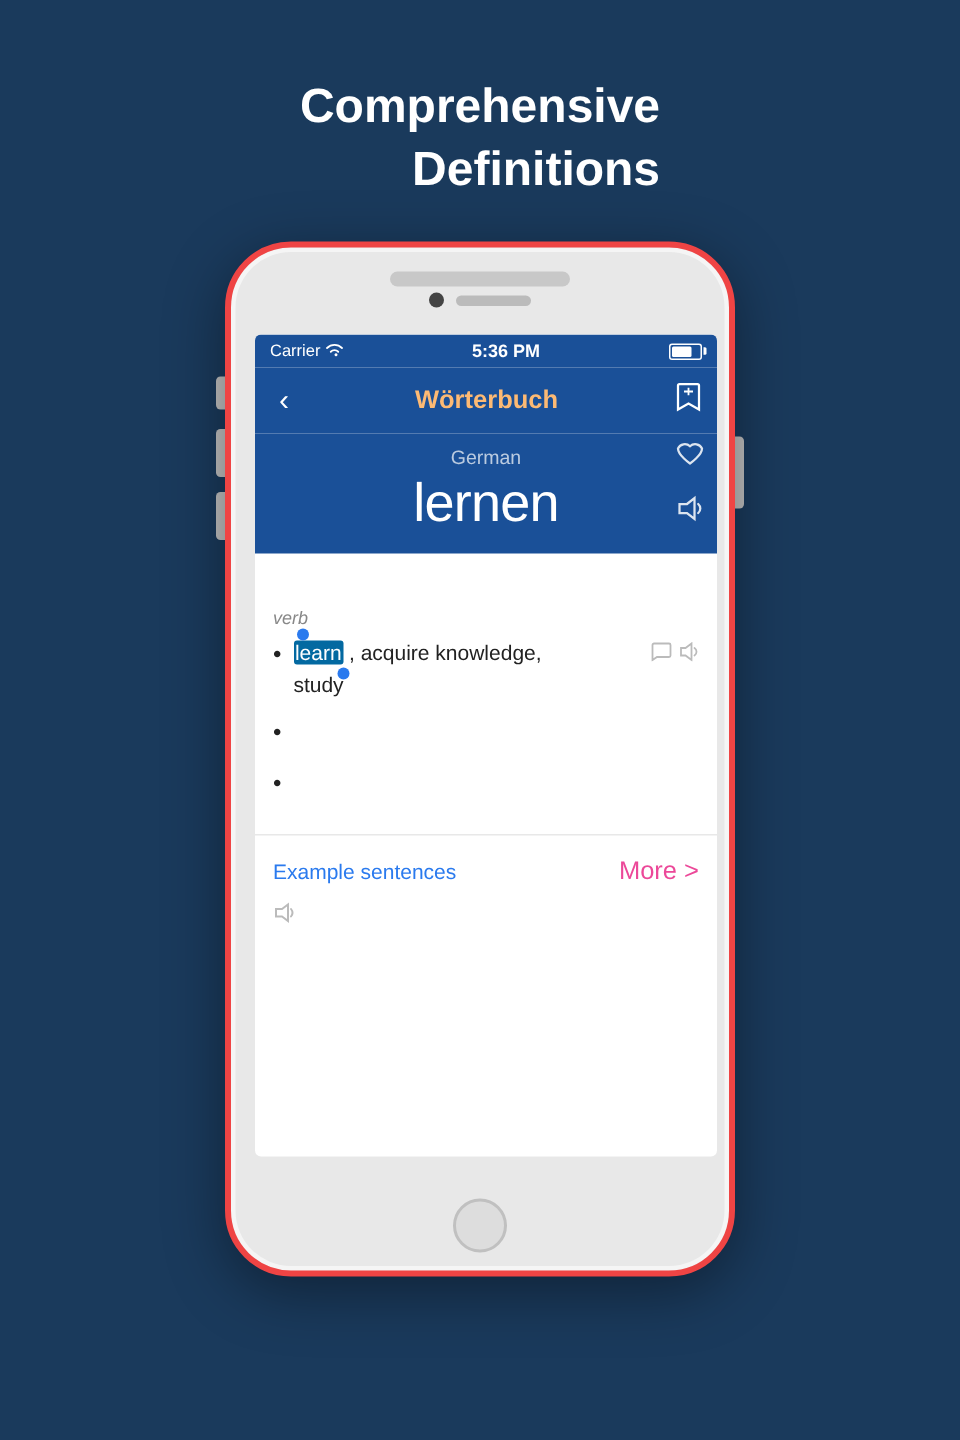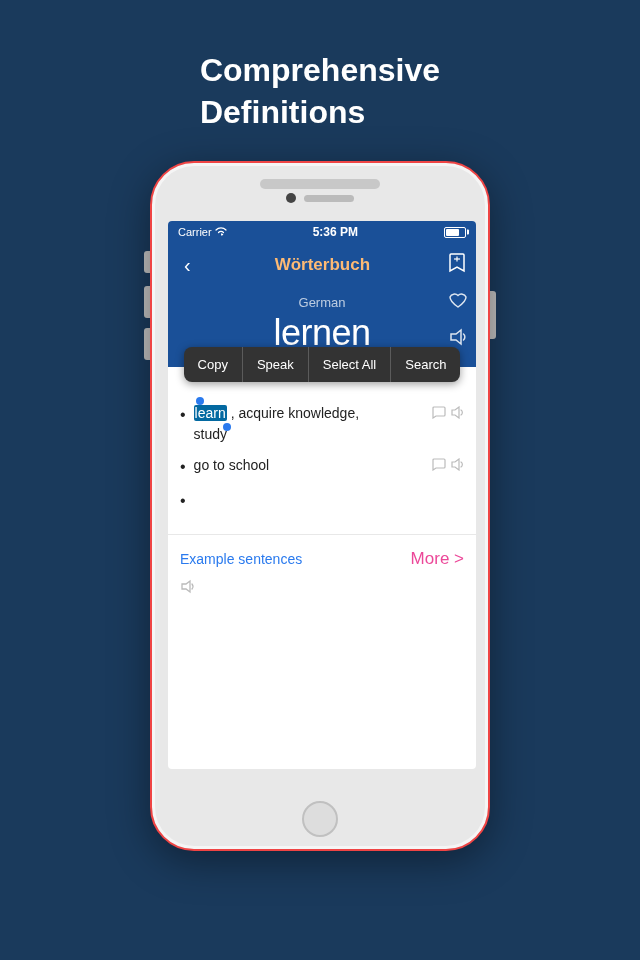--- a/index.html
+++ b/index.html
@@ -12,41 +12,41 @@
       overflow: hidden;
       display: flex;
       flex-direction: column;
       align-items: center;
     }
 
     .page-title {
       color: white;
       font-size: 32px;
       font-weight: 600;
-      text-align: left;
+      text-align: right;
       margin-top: 50px;
       line-height: 1.3;
     }
 
     .phone-wrapper {
       margin-top: 28px;
       position: relative;
       width: 340px;
       height: 700px;
     }
 
     
     .phone-shell {
       position: absolute;
       top: 0; left: 0;
       width: 340px;
       height: 690px;
       background: #e8e8e8;
       border-radius: 44px;
-      border: 2px solid #ef4444;
+      border: 4px solid #ef4444;
       box-shadow:
         inset 0 0 0 3px #f5f5f5,
         0 10px 40px rgba(0,0,0,0.4);
     }
 
     
     .btn-left-top {
       position: absolute;
       left: -6px;
       top: 90px;
@@ -469,30 +469,23 @@
           </div>
           <div class="side-icon">
             <svg width="20" height="18" viewBox="0 0 20 18" fill="none" stroke="rgba(255,255,255,0.85)" stroke-width="1.5">
               <polygon points="3,6 8,6 13,2 13,16 8,12 3,12" fill="none"></polygon>
               <path d="M15.5 6a4 4 0 0 1 0 6" stroke-linecap="round"></path>
             </svg>
           </div>
         </div>
       </div>
 
-      <div class="context-menu">
-        <div class="context-menu-inner">
-          <div class="context-btn">Copy</div>
-          <div class="context-btn">Speak</div>
-          <div class="context-btn">Select All</div>
-          <div class="context-btn">Search</div>
-        </div>
-      </div>
 
       <div class="definitions-area" style="margin-top: 24px;">
+        <div class="def-pos">verb</div>
 
         <div class="def-item">
           <span class="def-bullet">•</span>
           <div class="def-text-wrap">
             <div class="def-text">
               <span class="highlight-wrap">
                 <div class="selection-handle-top"></div>
                 <span class="word-highlight">learn</span>
                 <div class="selection-handle-bottom"></div>
               </span><span>, acquire knowledge,<br>study</span>
@@ -508,36 +501,20 @@
                   <polygon points="2,4 5,4 9,1 9,12 5,9 2,9"></polygon>
                   <path d="M11 4a3 3 0 0 1 0 5" stroke-linecap="round"></path>
                 </svg>
               </span>
             </div>
           </div>
         </div>
 
         <div class="def-item">
           <span class="def-bullet">•</span>
-          <div class="def-text-wrap">
-            <div class="def-text">go to school</div>
-            <div class="def-icons">
-              <span class="def-icon-bubble">
-                <svg width="14" height="13" viewBox="0 0 14 13" fill="none" stroke="#bbb" stroke-width="1.2">
-                  <path d="M2 1h10a1 1 0 0 1 1 1v7a1 1 0 0 1-1 1H4l-3 2V2a1 1 0 0 1 1-1z"></path>
-                </svg>
-              </span>
-              <span class="def-icon-bubble">
-                <svg width="14" height="13" viewBox="0 0 14 13" fill="none" stroke="#bbb" stroke-width="1.2">
-                  <polygon points="2,4 5,4 9,1 9,12 5,9 2,9"></polygon>
-                  <path d="M11 4a3 3 0 0 1 0 5" stroke-linecap="round"></path>
-                </svg>
-              </span>
-            </div>
-          </div>
         </div>
 
         <div class="def-item">
           <span class="def-bullet">•</span>
         </div>
       </div>
 
       <div class="section-divider"></div>
 
       <div class="examples-header">

